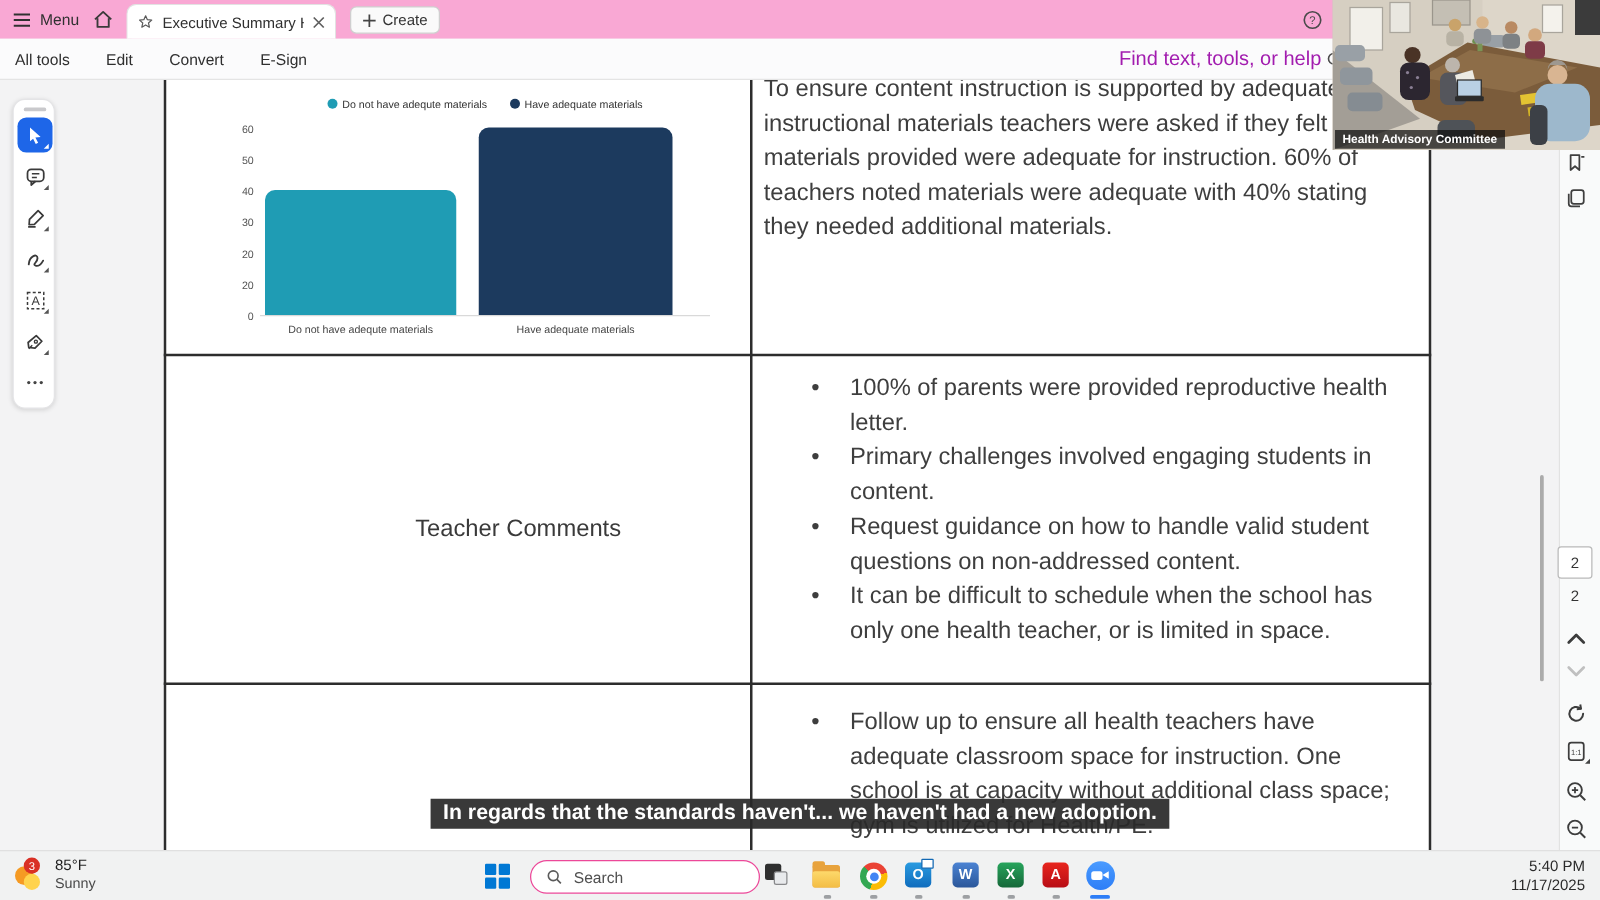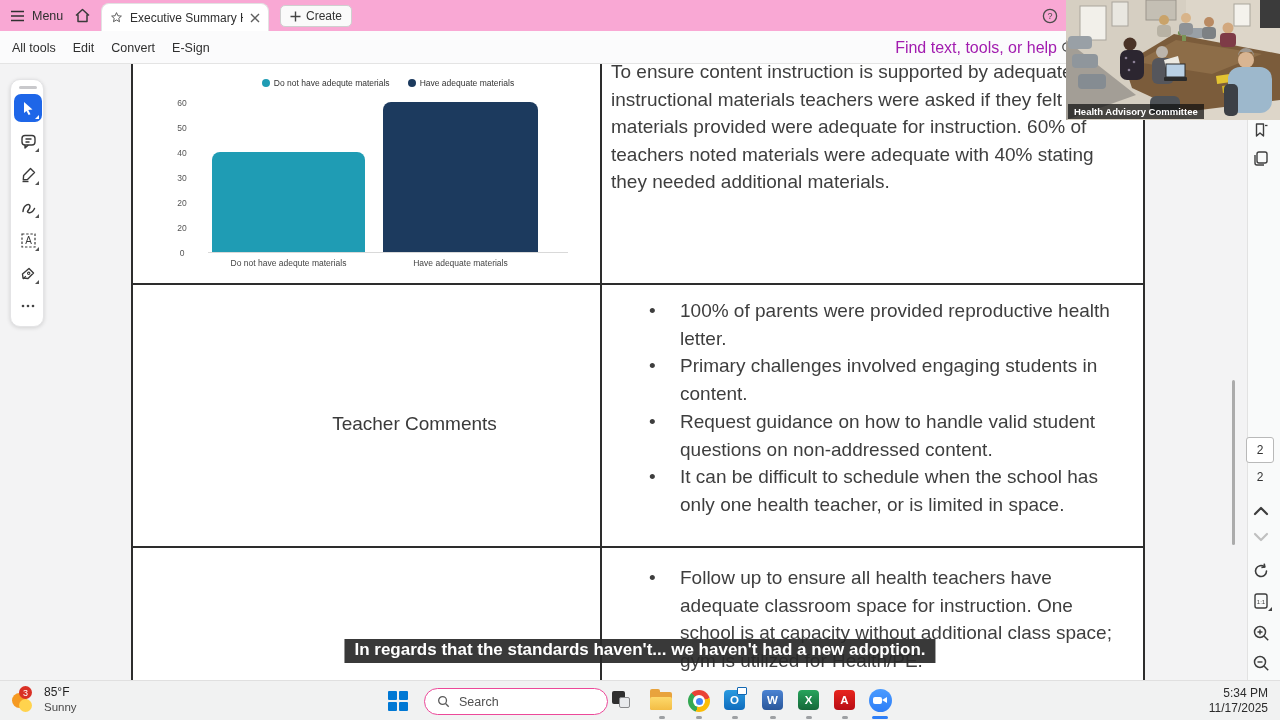--- a/index.html
+++ b/index.html
@@ -17,21 +17,21 @@
     display:flex; align-items:center; padding:0 8px; gap:7px; }
   #doc-tab .title { font-size:12px; color:#2f2f2f; white-space:nowrap; overflow:hidden; flex:1; }
   #create-btn { left:280px; top:5px; height:22px; padding:0 9px; display:flex; align-items:center; gap:5px;
     background:#fafafa; border:1px solid #cfcfcf; border-radius:5px; font-size:12px; color:#333; }
   #help-btn { left:1042px; top:8px; }
 
   
   #menubar { left:0; top:31px; width:1280px; height:33px; background:#fbfbfc;
     border-bottom:1px solid #e4e4e4; z-index:3; }
   #menubar .items { position:absolute; left:12px; top:0; height:33px; display:flex;
-    align-items:center; gap:17px; font-size:12.5px; color:#2f2f2f; }
+    align-items:center; gap:29px; font-size:12.5px; color:#2f2f2f; }
   #find-bar { position:absolute; right:223px; top:0; height:33px; display:flex;
     align-items:center; font-size:16px; color:#a21caf; }
   #find-mag { left:1061px; top:10px; }
 
   
   #workspace { left:0; top:64px; width:1280px; height:616px; background:#f3f3f4; overflow:hidden; }
   #page { position:absolute; left:131px; top:0; width:1014px; height:616px; background:#fff; }
   .tborder { position:absolute; background:#2d2d2d; }
   #doc-par { position:absolute; left:480px; top:-6px; width:520px; font-size:19px;
     line-height:27.6px; color:#3e3e3e; }
@@ -45,21 +45,21 @@
   #row2-bullets { left:516px; top:233px; }
   #row3-bullets { left:516px; top:500px; }
 
   
   #chart-legend { position:absolute; left:77px; top:14px; width:360px; display:flex;
     justify-content:center; gap:18px; font-size:8.5px; color:#333; }
   #chart-legend .litem { display:flex; align-items:center; gap:4px; }
   #chart-legend .dot { width:8px; height:8px; border-radius:50%; }
   #yticks { position:absolute; left:30px; top:34px; width:42px; height:170px; }
   #yticks span { position:absolute; right:0; width:42px; height:10px; font-size:8.5px;
-    color:#555; text-align:center; line-height:10px; }
+    color:#555; text-align:right; line-height:10px; }
   #plot { position:absolute; left:77px; top:39px; width:360px; height:150px;
     border-bottom:1px solid #d9d9d9; }
   .bar { position:absolute; bottom:0; border-radius:8px 8px 0 0; }
   .bar0 { left:4px; width:153px; }
   .bar1 { left:175px; width:155px; }
   .xlabel { position:absolute; top:155px; font-size:8.5px; color:#444; text-align:center; }
 
   
   #toolpanel { left:10px; top:79px; width:34px; height:248px; background:#fff;
     border:1px solid #e4e4e6; border-radius:10px; box-shadow:0 1px 4px rgba(0,0,0,.14); z-index:6; }
@@ -475,16 +475,16 @@
 
   <div class="tbicon" style="left:869px;top:8px">
     <div id="zoom-ic">
         <span class="cam"></span>
         <span class="lens"></span>
       </div>
   </div>
   <span class="runline" id="line-zoom" style="left:872px"></span>
 
   <div id="clock">
-    <div>5:34 PM</div>
+    <div>5:40 PM</div>
     <div>11/17/2025</div>
   </div>
 </div>
 
 </body></html>

